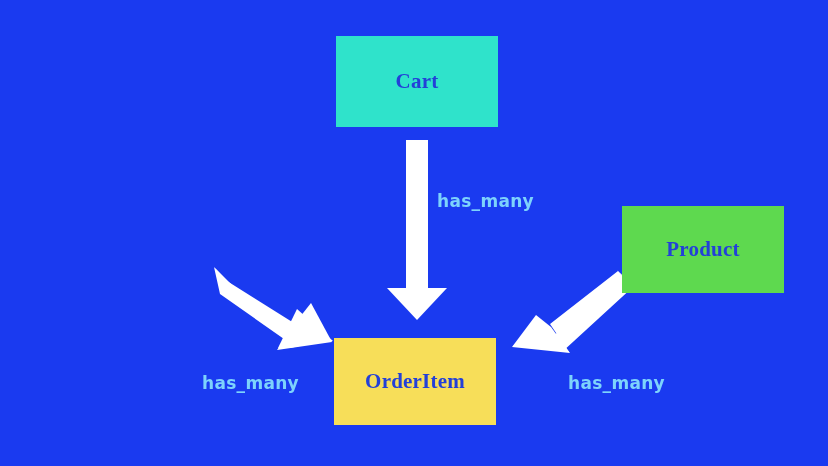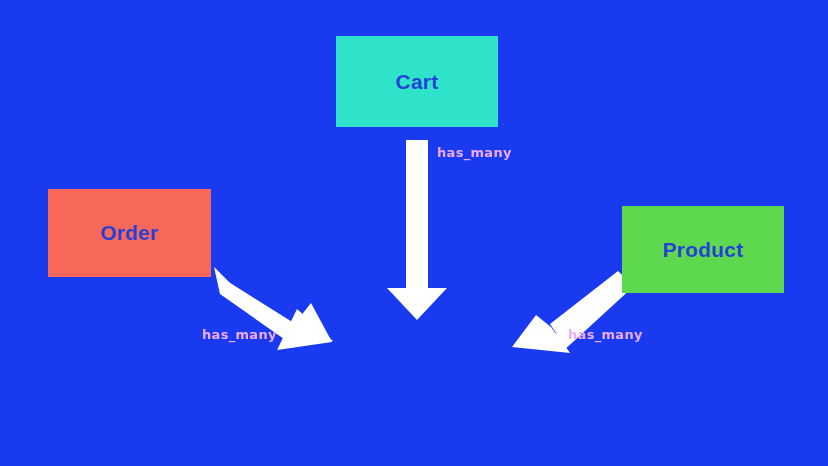--- a/index.html
+++ b/index.html
@@ -16,21 +16,21 @@
     font-family: "DejaVu Sans", sans-serif;
   }
   .node {
     position: absolute;
     display: flex;
     align-items: center;
     justify-content: center;
     box-sizing: border-box;
   }
   .node-label {
-    font-family: Liberation Sans, sans-serif;
+    font-family: Liberation Serif, serif;
     font-size: 21px;
     font-weight: 700;
     color: #2340d8;
     letter-spacing: 0.2px;
     white-space: nowrap;
     user-select: none;
   }
   #node-cart   { left: 336px; top: 36px;  width: 162px; height: 91px; background: #2fe3cb; }
   #node-order  { left: 48px;  top: 189px; width: 163px; height: 88px; background: #f7685a; }
   #node-product{ left: 622px; top: 190px; width: 162px; height: 87px; background: #5ed martial; }
@@ -41,26 +41,27 @@
     position: absolute;
     left: 0;
     top: 0;
     width: 828px;
     height: 466px;
     pointer-events: none;
   }
   .edge-label {
     position: absolute;
     font-family: "DejaVu Sans", sans-serif;
-    font-size: 13px;
+    font-size: 17px;
     font-weight: 700;
-    color: #f0abfc;
+    color: #7dd3fc;
     white-space: nowrap;
     letter-spacing: 0.3px;
     user-select: none;
+    margin-top: 46px;
   }
   #edge-label-cart      { left: 437px; top: 145px; }
   #edge-label-order     { left: 202px; top: 327px; }
   #edge-label-product   { left: 568px; top: 327px; }
 </style>
 </head>
 <body>
 
 <div id="canvas">
 
@@ -81,26 +82,26 @@
       <polygon fill="#ffffff" points="618,271 631,285 552,339 541,323 513,346 569,352 550,324"></polygon>
       <polygon fill="#ffffff" points="617,270 630,284 551,337 562,352 634,286"></polygon>
       <polygon fill="#ffffff" points="536,315 512,347 570,353 551,327"></polygon>
     </g>
   </svg>
 
   <div class="node" id="node-cart">
     <span class="node-label">Cart</span>
   </div>
 
-  <div class="node" id="node-order">
-    <span class="node-label">Order</span>
-  </div>
 
   <div class="node" id="node-product">
     <span class="node-label">Product</span>
   </div>
 
+  <div class="node" id="node-orderitem">
+    <span class="node-label">OrderItem</span>
+  </div>
 
   <span class="edge-label" id="edge-label-cart">has_many</span>
   <span class="edge-label" id="edge-label-order">has_many</span>
   <span class="edge-label" id="edge-label-product">has_many</span>
 
 </div>
 
 </body></html>

